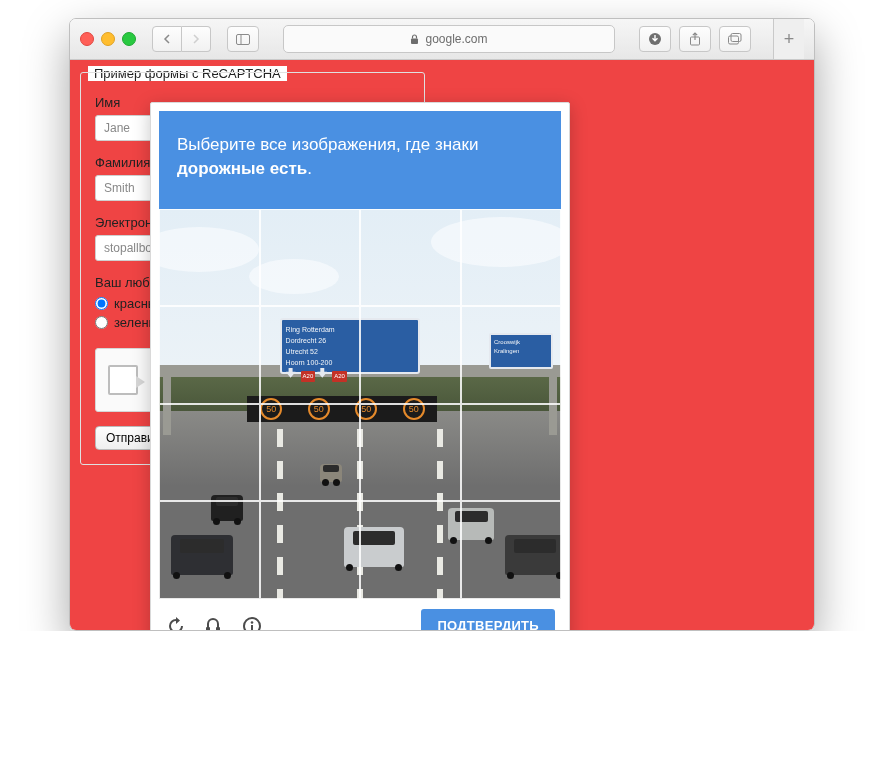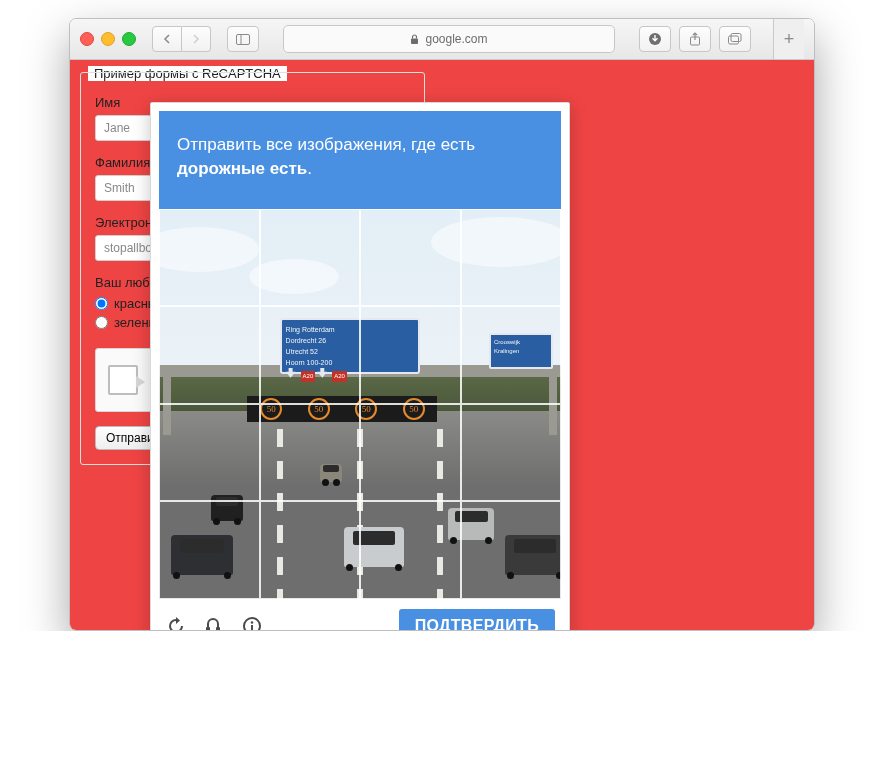--- a/index.html
+++ b/index.html
@@ -58,37 +58,37 @@
   .lane.l2{left:30%;}
   .lane.l3{left:70%;}
   .gantry{position:absolute;left:0;right:0;top:40%;height:12px;background:#9a9a93;}
   .gpost{position:absolute;top:40%;width:8px;height:70px;background:#9a9a93;}
   .gp1{left:4px;}
   .gp2{right:4px;}
   .bigsign{position:absolute;left:30%;top:28%;width:140px;height:56px;background:#2a5ea3;border:2px solid #e5e9ef;border-radius:3px;color:#f1f4f8;font-size:7px;line-height:11px;padding:4px;box-sizing:border-box;}
   .bigsign .ar{display:inline-block;width:10px;height:10px;background:#e5e9ef;clip-path:polygon(50% 100%,0 40%,30% 40%,30% 0,70% 0,70% 40%,100% 40%);margin-right:3px;}
   .redt{display:inline-block;background:#c43126;color:#fff;font-size:6px;padding:0 2px;border-radius:1px;margin:0 2px;}
   .sidesign{position:absolute;right:2%;top:32%;width:64px;height:36px;background:#2a5ea3;border:2px solid #e5e9ef;border-radius:2px;color:#f1f4f8;font-size:6px;line-height:9px;padding:3px;box-sizing:border-box;}
-  .vms{position:absolute;left:22%;top:48%;width:190px;height:26px;background:#1b1b1b;display:flex;align-items:center;justify-content:space-around;font-family:Liberation Serif, serif;}
+  .vms{position:absolute;left:22%;top:48%;width:190px;height:26px;background:#1b1b1b;display:flex;align-items:center;justify-content:space-around;}
   .vms span{width:18px;height:18px;border:2px solid #e58a2b;border-radius:50%;color:#e58a2b;font-size:9px;display:flex;align-items:center;justify-content:center;}
   .car{position:absolute;border-radius:4px 4px 2px 2px;}
   .car::before,.car::after{content:"";position:absolute;bottom:-4px;width:7px;height:7px;background:#111;border-radius:50%;}
   .car::before{left:2px;}
   .car::after{right:2px;}
   .car .win{position:absolute;left:15%;right:15%;top:10%;height:35%;background:#2c2c2c;border-radius:2px;}
   .car1{left:3%;bottom:6%;width:62px;height:40px;background:#2e2f33;}
   .car2{left:13%;bottom:20%;width:32px;height:26px;background:#202020;}
   .car3{left:46%;bottom:8%;width:60px;height:40px;background:#c9ccce;}
   .car4{left:72%;bottom:15%;width:46px;height:32px;background:#b7bab8;}
   .car5{left:86%;bottom:6%;width:60px;height:40px;background:#3a3a3a;}
   .car6{left:40%;bottom:30%;width:22px;height:18px;background:#8b867a;}
   .cap-foot{display:flex;align-items:center;justify-content:space-between;padding:10px 6px 6px;}
   .cap-icons{display:flex;gap:16px;color:#4c4c4c;}
   .ic{width:22px;height:22px;display:flex;align-items:center;justify-content:center;}
-  .confirm{background:#4a90e2;color:#fff;border:none;border-radius:3px;height:34px;padding:7px 16px;font-size:16px;font-weight:600;letter-spacing:.3px;}
+  .confirm{background:#4a90e2;color:#fff;border:none;border-radius:3px;height:34px;padding:7px 16px;font-size:13px;font-weight:600;letter-spacing:.3px;}
   svg{display:block;}
 </style>
 </head>
 <body>
 
 <div class="mac-window">
   <div class="titlebar">
     <div class="tl-dots">
       <div class="dot red"></div>
       <div class="dot yel"></div>
@@ -173,21 +173,21 @@
         </div>
       </div>
       <div class="recap-box">
         <div class="recap-check"></div>
       </div>
       <button class="submit-btn">Отправить</button>
     </div>
 
     <div class="captcha">
       <div class="cap-head">
-        <span>Отправить все изображения, где есть </span><br>
+        <span>Выберите все изображения, где знаки </span><br>
         <b>дорожные есть</b><span>.</span>
       </div>
       <div class="cap-img">
         <div class="scene">
           <div class="sky"></div>
           <div class="cloud c1"></div>
             <div class="cloud c2"></div>
             <div class="cloud c3"></div>
           <div class="trees"></div>
           <div class="road"></div>

